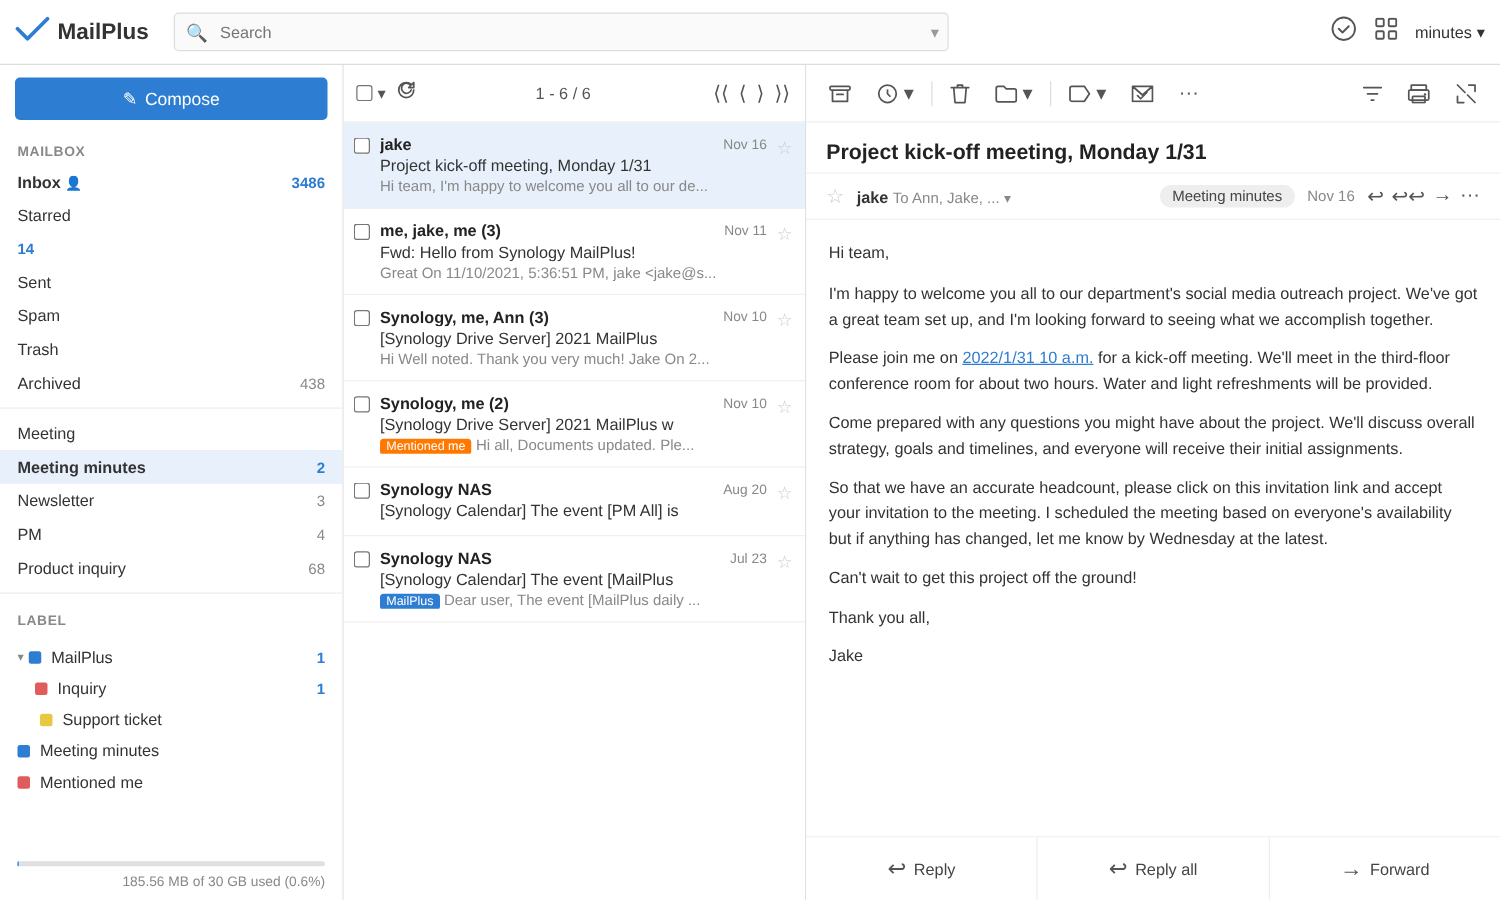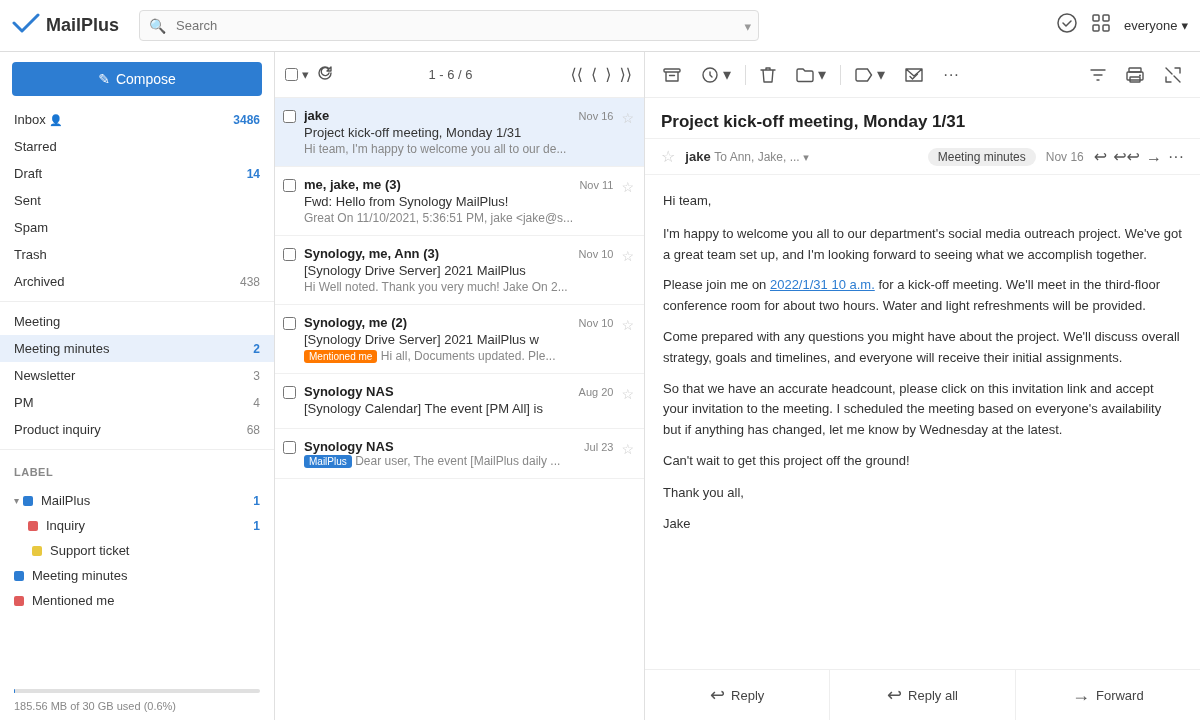--- a/index.html
+++ b/index.html
@@ -24,39 +24,39 @@
     .header-user { display: flex; align-items: center; gap: 4px; cursor: pointer; font-size: 13px; color: #333; }
     
     
     .sidebar { width: 275px; background: #fff; border-right: 1px solid #e0e0e0; display: flex; flex-direction: column; overflow-y: auto; flex-shrink: 0; }
     .compose-btn { margin: 10px 12px; background: #2d7dd2; color: #fff; border: none; border-radius: 4px; padding: 9px 0; font-size: 14px; font-weight: 500; cursor: pointer; display: flex; align-items: center; justify-content: center; gap: 6px; }
     .sidebar-section-label { font-size: 11px; font-weight: 600; color: #888; text-transform: uppercase; padding: 10px 14px 4px; letter-spacing: 0.5px; }
     .sidebar-item { display: flex; align-items: center; padding: 6px 14px; cursor: pointer; border-radius: 0; color: #333; text-decoration: none; }
     .sidebar-item.active { background: #e8f0fb; }
     .sidebar-item .item-name { flex: 1; font-size: 13px; }
     .sidebar-item .item-count { font-size: 12px; color: #888; }
-    .sidebar-item.bold .item-name { font-weight: 400; }
+    .sidebar-item.bold .item-name { font-weight: 700; }
     .sidebar-item.bold .item-count { color: #2d7dd2; font-weight: 600; }
     .sidebar-divider { height: 1px; background: #eee; margin: 6px 0; }
     
     
     .label-section { padding: 6px 0; }
     .label-item { display: flex; align-items: center; padding: 5px 14px; cursor: pointer; }
     .label-dot { width: 10px; height: 10px; border-radius: 2px; margin-right: 8px; flex-shrink: 0; }
     .label-name { flex: 1; font-size: 13px; }
     .label-count { font-size: 12px; color: #888; }
     .label-count.blue { color: #2d7dd2; font-weight: 600; }
     .label-arrow { font-size: 10px; color: #888; margin-right: 4px; cursor: pointer; }
     .label-parent { display: flex; align-items: center; padding: 5px 14px; cursor: pointer; }
     
     
     .storage-bar-wrap { padding: 8px 14px 4px; }
     .storage-bar { height: 4px; background: #e0e0e0; border-radius: 2px; }
     .storage-bar-fill { height: 100%; background: #2d7dd2; border-radius: 2px; }
-    .storage-text { font-size: 11px; color: #888; padding: 3px 14px 8px; }
+    .storage-text { font-size: 11px; color: #888; padding: 3px 14px 8px; text-align: right; }
     
     
     .email-list { width: 370px; background: #fff; border-right: 1px solid #e0e0e0; display: flex; flex-direction: column; flex-shrink: 0; }
     .list-toolbar { display: flex; align-items: center; padding: 0 10px; height: 46px; border-bottom: 1px solid #eee; gap: 8px; }
     .list-toolbar .checkbox-wrap { display: flex; align-items: center; gap: 4px; }
     .list-toolbar .refresh-btn { color: #555; cursor: pointer; font-size: 16px; }
     .list-toolbar .pagination { flex: 1; text-align: center; font-size: 13px; color: #555; }
     .pag-arrows { display: flex; gap: 4px; color: #555; }
     .pag-arrows span { cursor: pointer; font-size: 16px; padding: 0 2px; }
     .email-items { flex: 1; overflow-y: auto; }
@@ -131,44 +131,44 @@
       </span>
       <span class="header-icon" title="Apps">
         <svg width="18" height="18" viewBox="0 0 18 18" fill="none">
           <rect x="1" y="1" width="6" height="6" rx="1" stroke="#555" stroke-width="1.5"></rect>
           <rect x="11" y="1" width="6" height="6" rx="1" stroke="#555" stroke-width="1.5"></rect>
           <rect x="1" y="11" width="6" height="6" rx="1" stroke="#555" stroke-width="1.5"></rect>
           <rect x="11" y="11" width="6" height="6" rx="1" stroke="#555" stroke-width="1.5"></rect>
         </svg>
       </span>
       <div class="header-user">
-        <span>everyone</span>
+        <span>minutes</span>
         <span>▾</span>
       </div>
     </div>
   </div>
 
   <div class="main">
 
     <div class="sidebar">
       <button class="compose-btn">
         <span>✎</span>
         <span>Compose</span>
       </button>
 
+      <div class="sidebar-section-label">Mailbox</div>
 
       <div class="sidebar-item bold">
         <span class="item-name">Inbox <span style="font-size:11px;color:#888;">👤</span></span>
         <span class="item-count" style="color:#2d7dd2;font-weight:600;">3486</span>
       </div>
       <div class="sidebar-item">
         <span class="item-name">Starred</span>
       </div>
       <div class="sidebar-item bold">
-        <span class="item-name">Draft</span>
         <span class="item-count" style="color:#2d7dd2;font-weight:600;">14</span>
       </div>
       <div class="sidebar-item">
         <span class="item-name">Sent</span>
       </div>
       <div class="sidebar-item">
         <span class="item-name">Spam</span>
       </div>
       <div class="sidebar-item">
         <span class="item-name">Trash</span>
@@ -333,20 +333,21 @@
           <span class="star">☆</span>
         </div>
 
         <div class="email-item">
           <input type="checkbox" class="cb" style="">
           <div class="content">
             <div class="row1">
               <span class="sender">Synology NAS</span>
               <span class="date">Jul 23</span>
             </div>
+            <div class="subject">[Synology Calendar] The event [MailPlus</div>
             <div class="preview">
               <span class="tag blue">MailPlus</span> Dear user, The event [MailPlus daily ...
             </div>
           </div>
           <span class="star">☆</span>
         </div>
       </div>
     </div>
 
     <div class="email-view">

